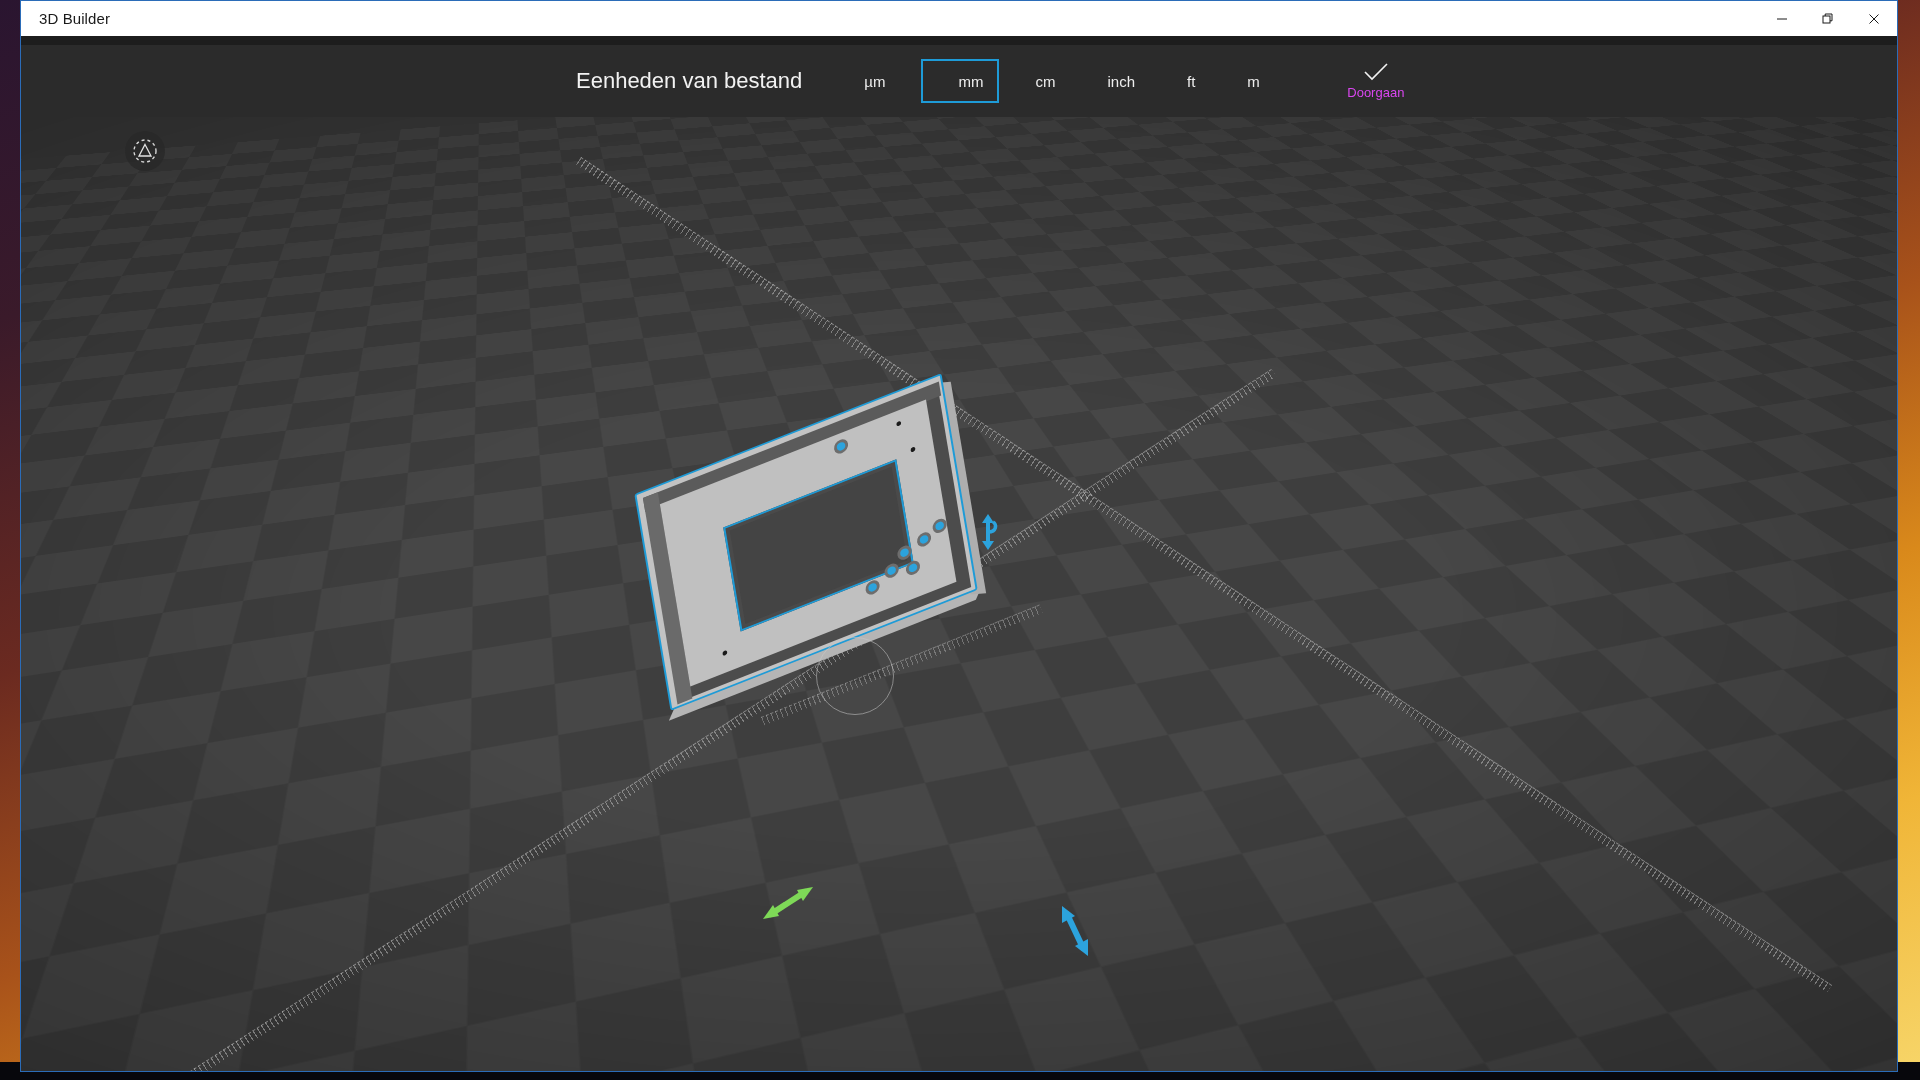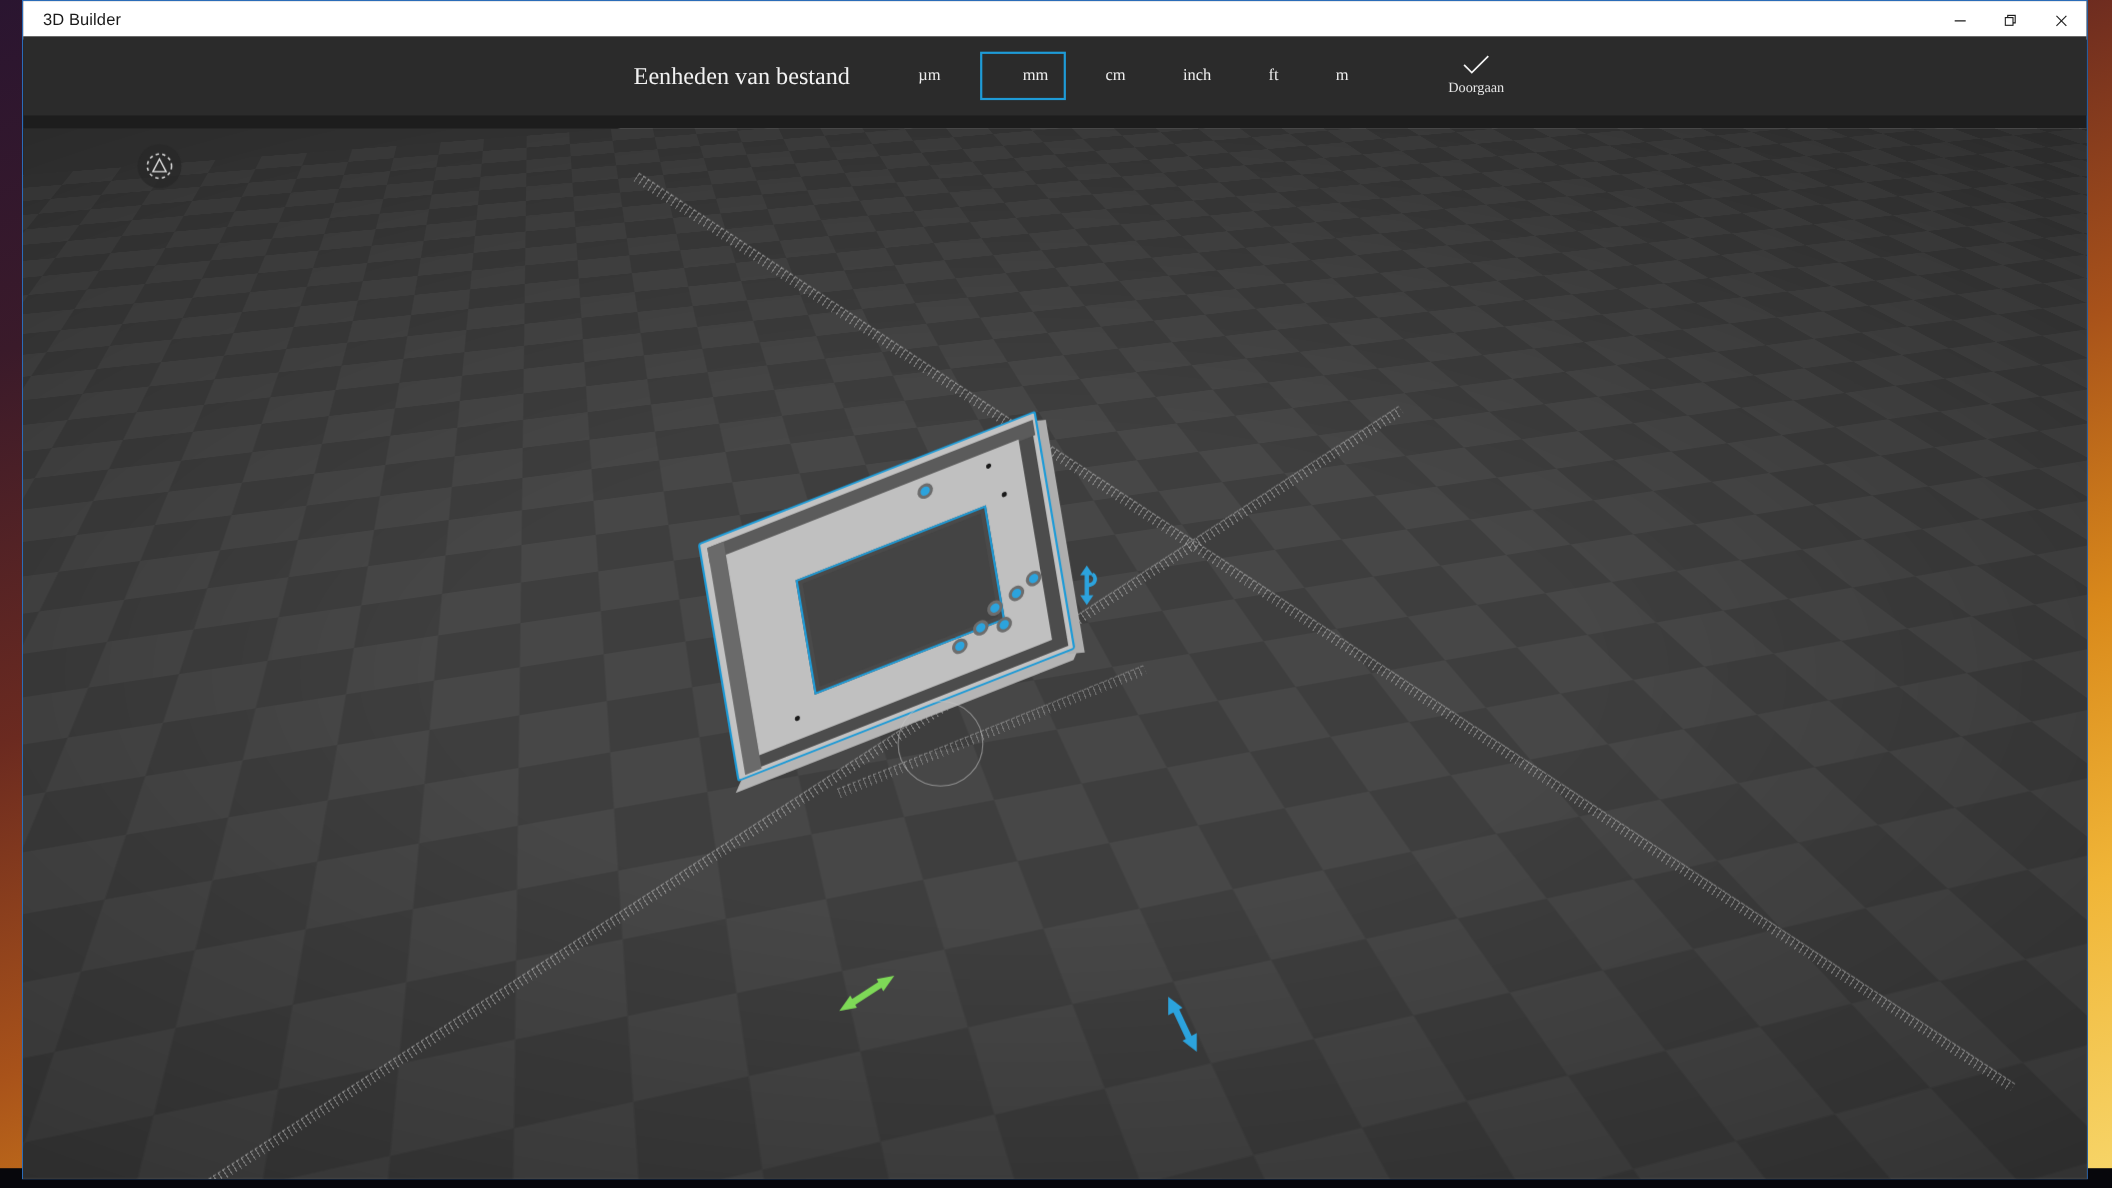--- a/index.html
+++ b/index.html
@@ -52,24 +52,24 @@
   }
   .win-btn {
     width: 46px; height: 100%;
     display: flex; align-items: center; justify-content: center;
     cursor: default;
   }
   .win-btn svg { display: block; }
 
   
   #units-bar {
-    position: absolute; left: 0; top: 32px;
+    position: absolute; left: 0; top: 44px;
     width: 100%; height: 72px;
     background: #2b2b2b;
-    display: flex; align-items: center; font-family: Liberation Serif, serif;
+    display: flex; align-items: center;
   }
   #units-inner {
     display: flex; align-items: center;
     margin-left: 555px;
     gap: 0px;
   }
   #units-label {
     font-size: 22px;
     color: #f2f2f2;
     font-weight: 400;
@@ -97,21 +97,21 @@
 
   #continue-btn {
     margin-left: 42px;
     width: 96px; height: 60px;
     display: flex; flex-direction: column;
     align-items: center; justify-content: center;
     cursor: default;
   }
   #continue-label {
     font-size: 13px;
-    color: #e5e5e5;
+    color: #d946ef;
     margin-top: 4px;
   }
 
   
   #viewport {
     position: absolute;
     left: 0; top: 116px;
     width: 100%; height: 954px;
     overflow: hidden;
     background: #3d3d3d;

